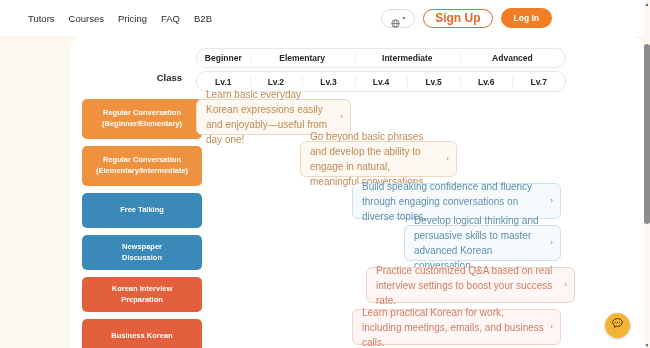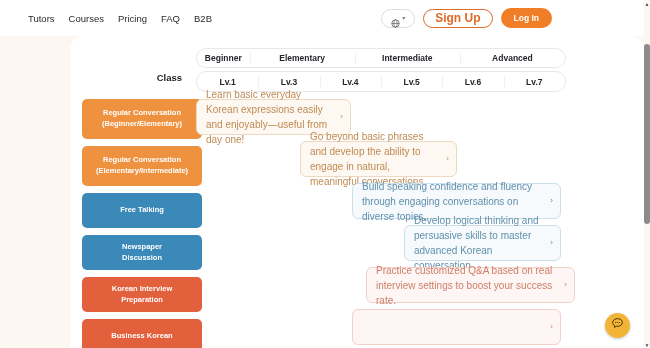--- a/index.html
+++ b/index.html
@@ -176,20 +176,21 @@
 
   <div class="lvl-header">
     <div class="pill-row groups" id="group-row">
         <div class="grp-cell" style="flex: 1 1 0%;">Beginner</div>
         <div class="grp-cell" style="flex: 2 1 0%;">Elementary</div>
         <div class="grp-cell" style="flex: 2 1 0%;">Intermediate</div>
         <div class="grp-cell" style="flex: 2 1 0%;">Advanced</div>
       </div>
     <div class="pill-row levels" id="level-row">
         <div class="lv-cell" style="flex: 1 1 0%;">Lv.1</div>
+        <div class="lv-cell" style="flex: 1 1 0%;">Lv.2</div>
         <div class="lv-cell" style="flex: 1 1 0%;">Lv.3</div>
         <div class="lv-cell" style="flex: 1 1 0%;">Lv.4</div>
         <div class="lv-cell" style="flex: 1 1 0%;">Lv.5</div>
         <div class="lv-cell" style="flex: 1 1 0%;">Lv.6</div>
         <div class="lv-cell" style="flex: 1 1 0%;">Lv.7</div>
       </div>
   </div>
 
   <div class="cats" id="cat-list">
       <div class="cat-btn" style="background: rgb(238, 146, 64); height: 40px;">Regular Conversation (Beginner/Elementary)</div>
@@ -226,20 +227,21 @@
         </div>
       </div>
       <div class="card-row">
         <div class="card" style="left: 170px; width: 209px; background: rgb(253, 246, 244); border-color: rgb(240, 210, 200);">
           <div class="card-text" style="color: rgb(206, 126, 102);">Practice customized Q&amp;A based on real interview settings to boost your success rate.</div>
           <div class="card-arrow" style="color: rgb(206, 126, 102);">›</div>
         </div>
       </div>
       <div class="card-row">
         <div class="card" style="left: 156px; width: 209px; background: rgb(253, 246, 244); border-color: rgb(240, 210, 200);">
+          <div class="card-text" style="color: rgb(206, 126, 102);">Learn practical Korean for work, including meetings, emails, and business calls.</div>
           <div class="card-arrow" style="color: rgb(206, 126, 102);">›</div>
         </div>
       </div>
     </div>
 
   <div class="chat-fab">
     <span>
       <svg viewBox="0 0 24 24" width="15" height="15">
         <path d="M12 4.2c-4.3 0-7.7 2.7-7.7 6.1 0 1.9 1.1 3.6 2.8 4.7v3.1l3-1.7c.6.1 1.2.2 1.9.2 4.3 0 7.7-2.7 7.7-6.3S16.3 4.2 12 4.2z" fill="none" stroke="#3D2A07" stroke-width="1.5" stroke-linejoin="round"></path>
         <circle cx="9.1" cy="10.4" r="0.95" fill="#3D2A07"></circle>

